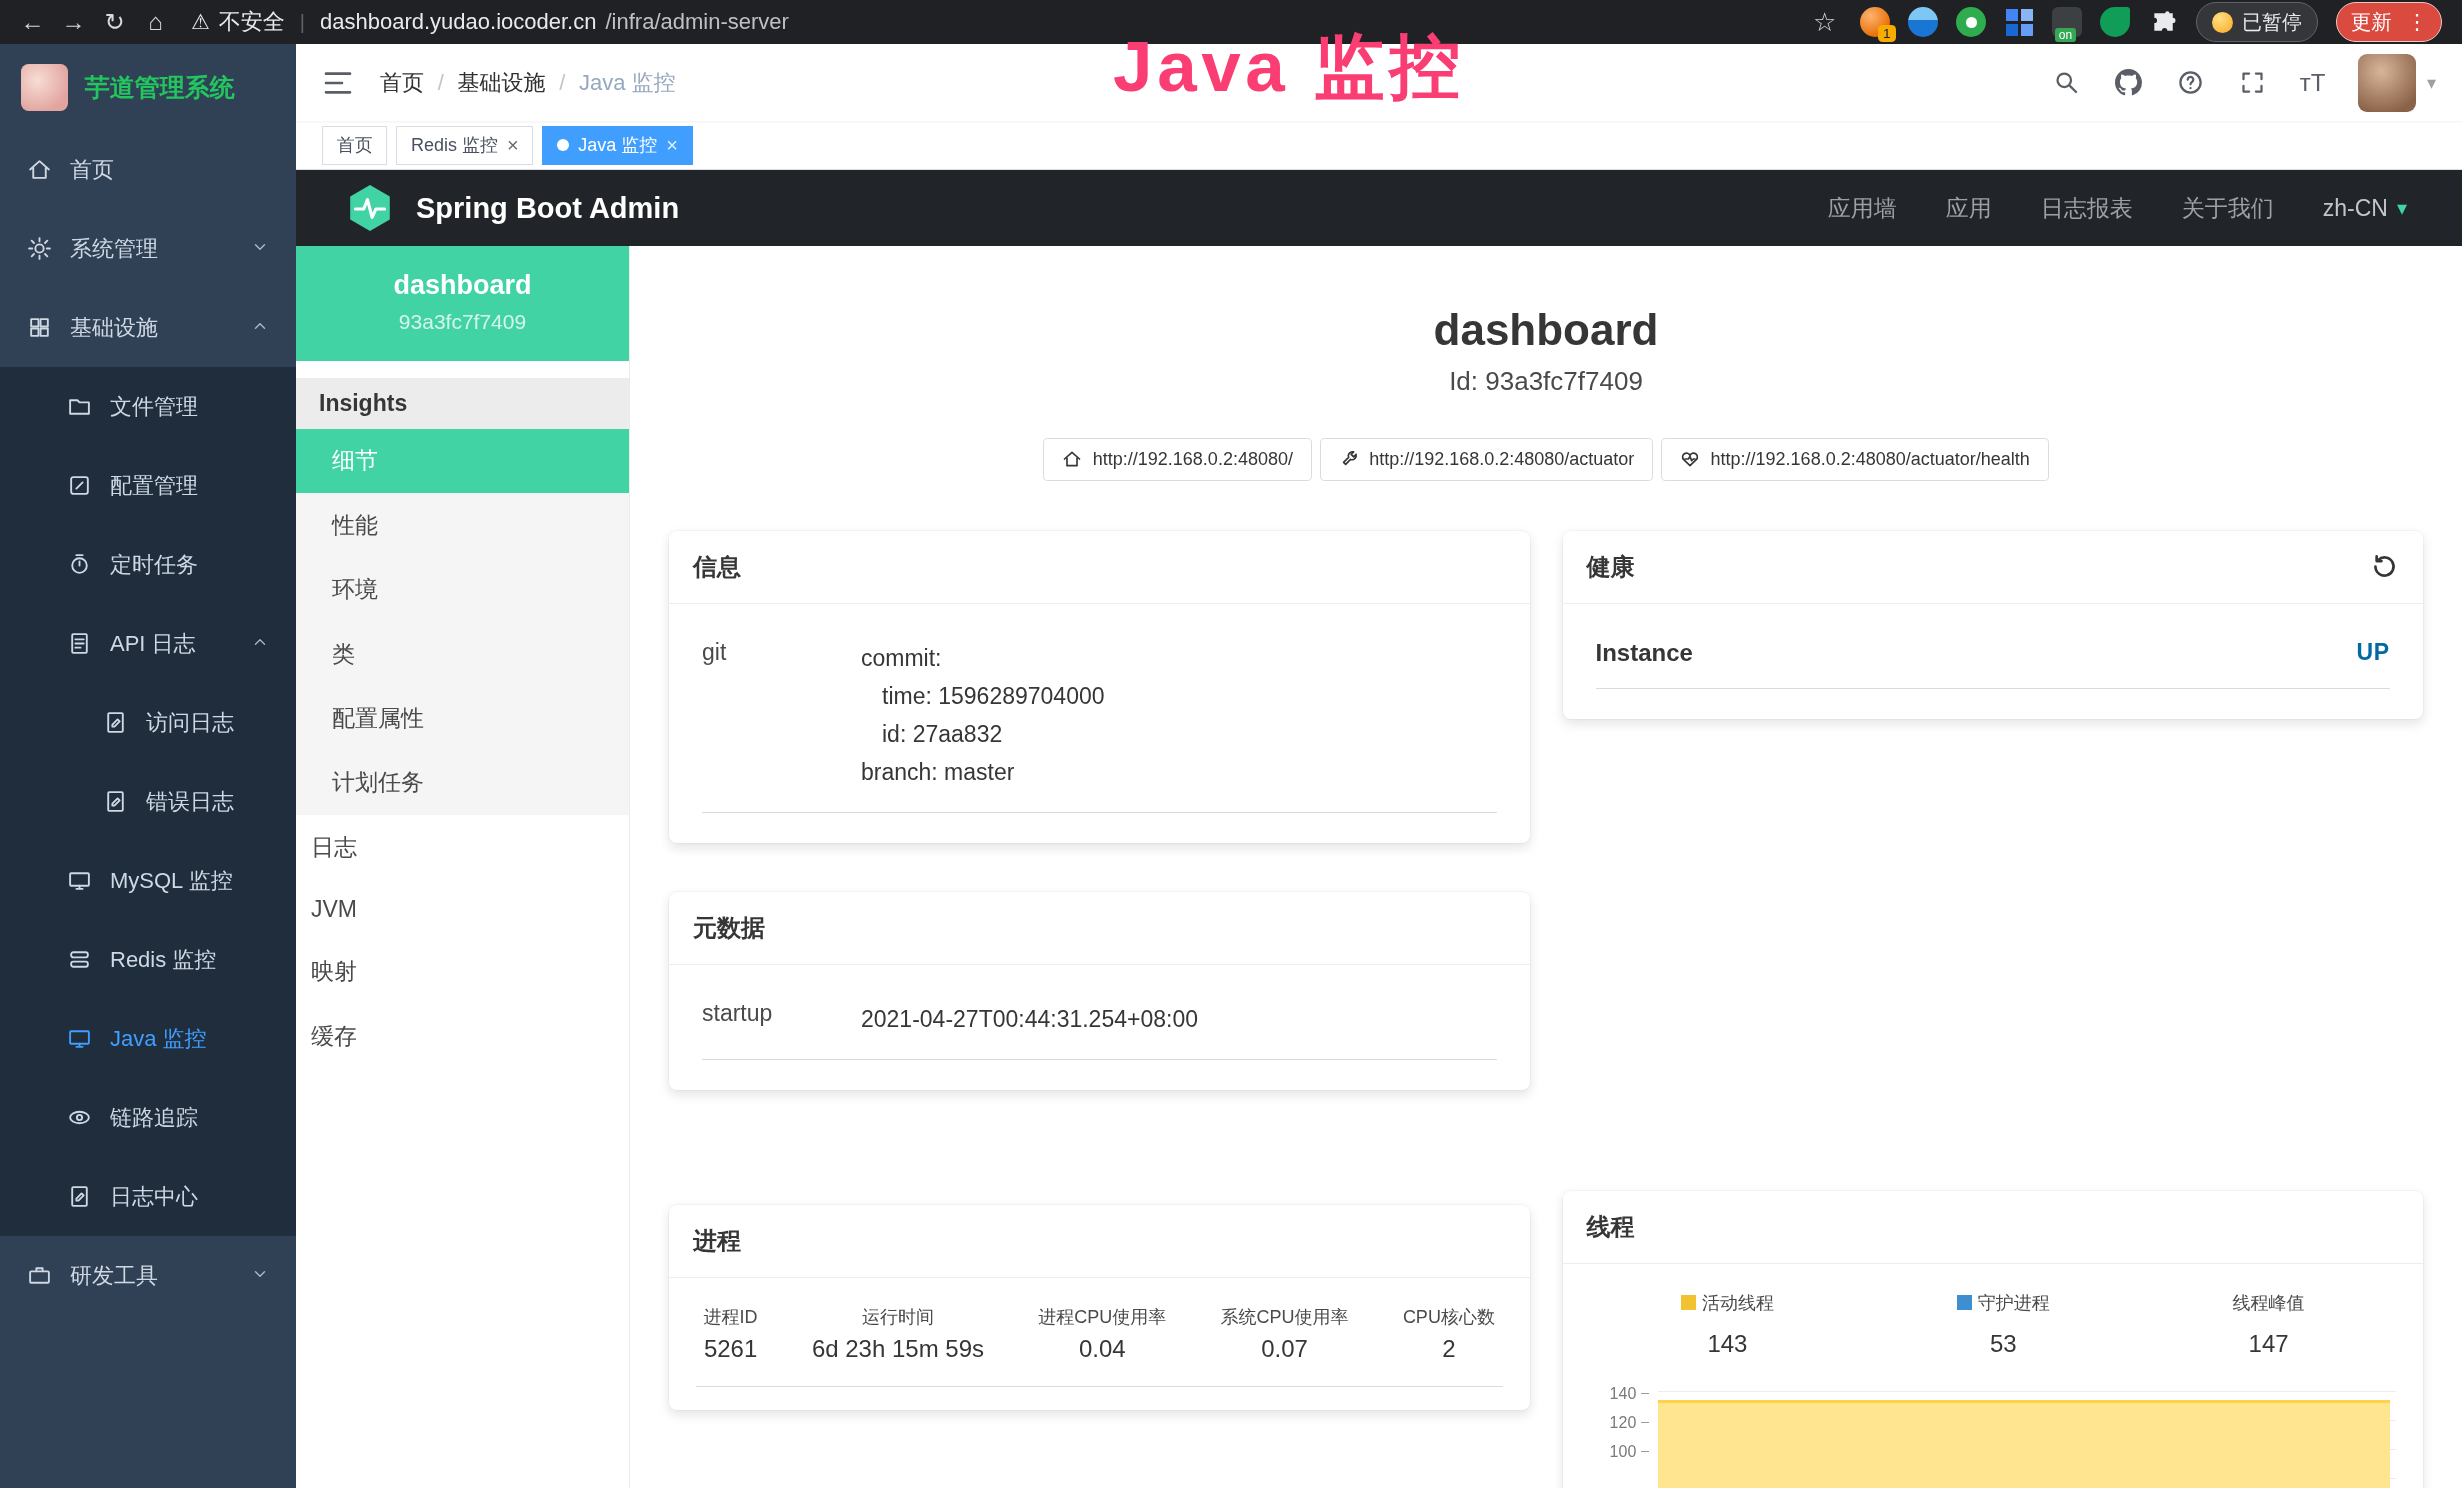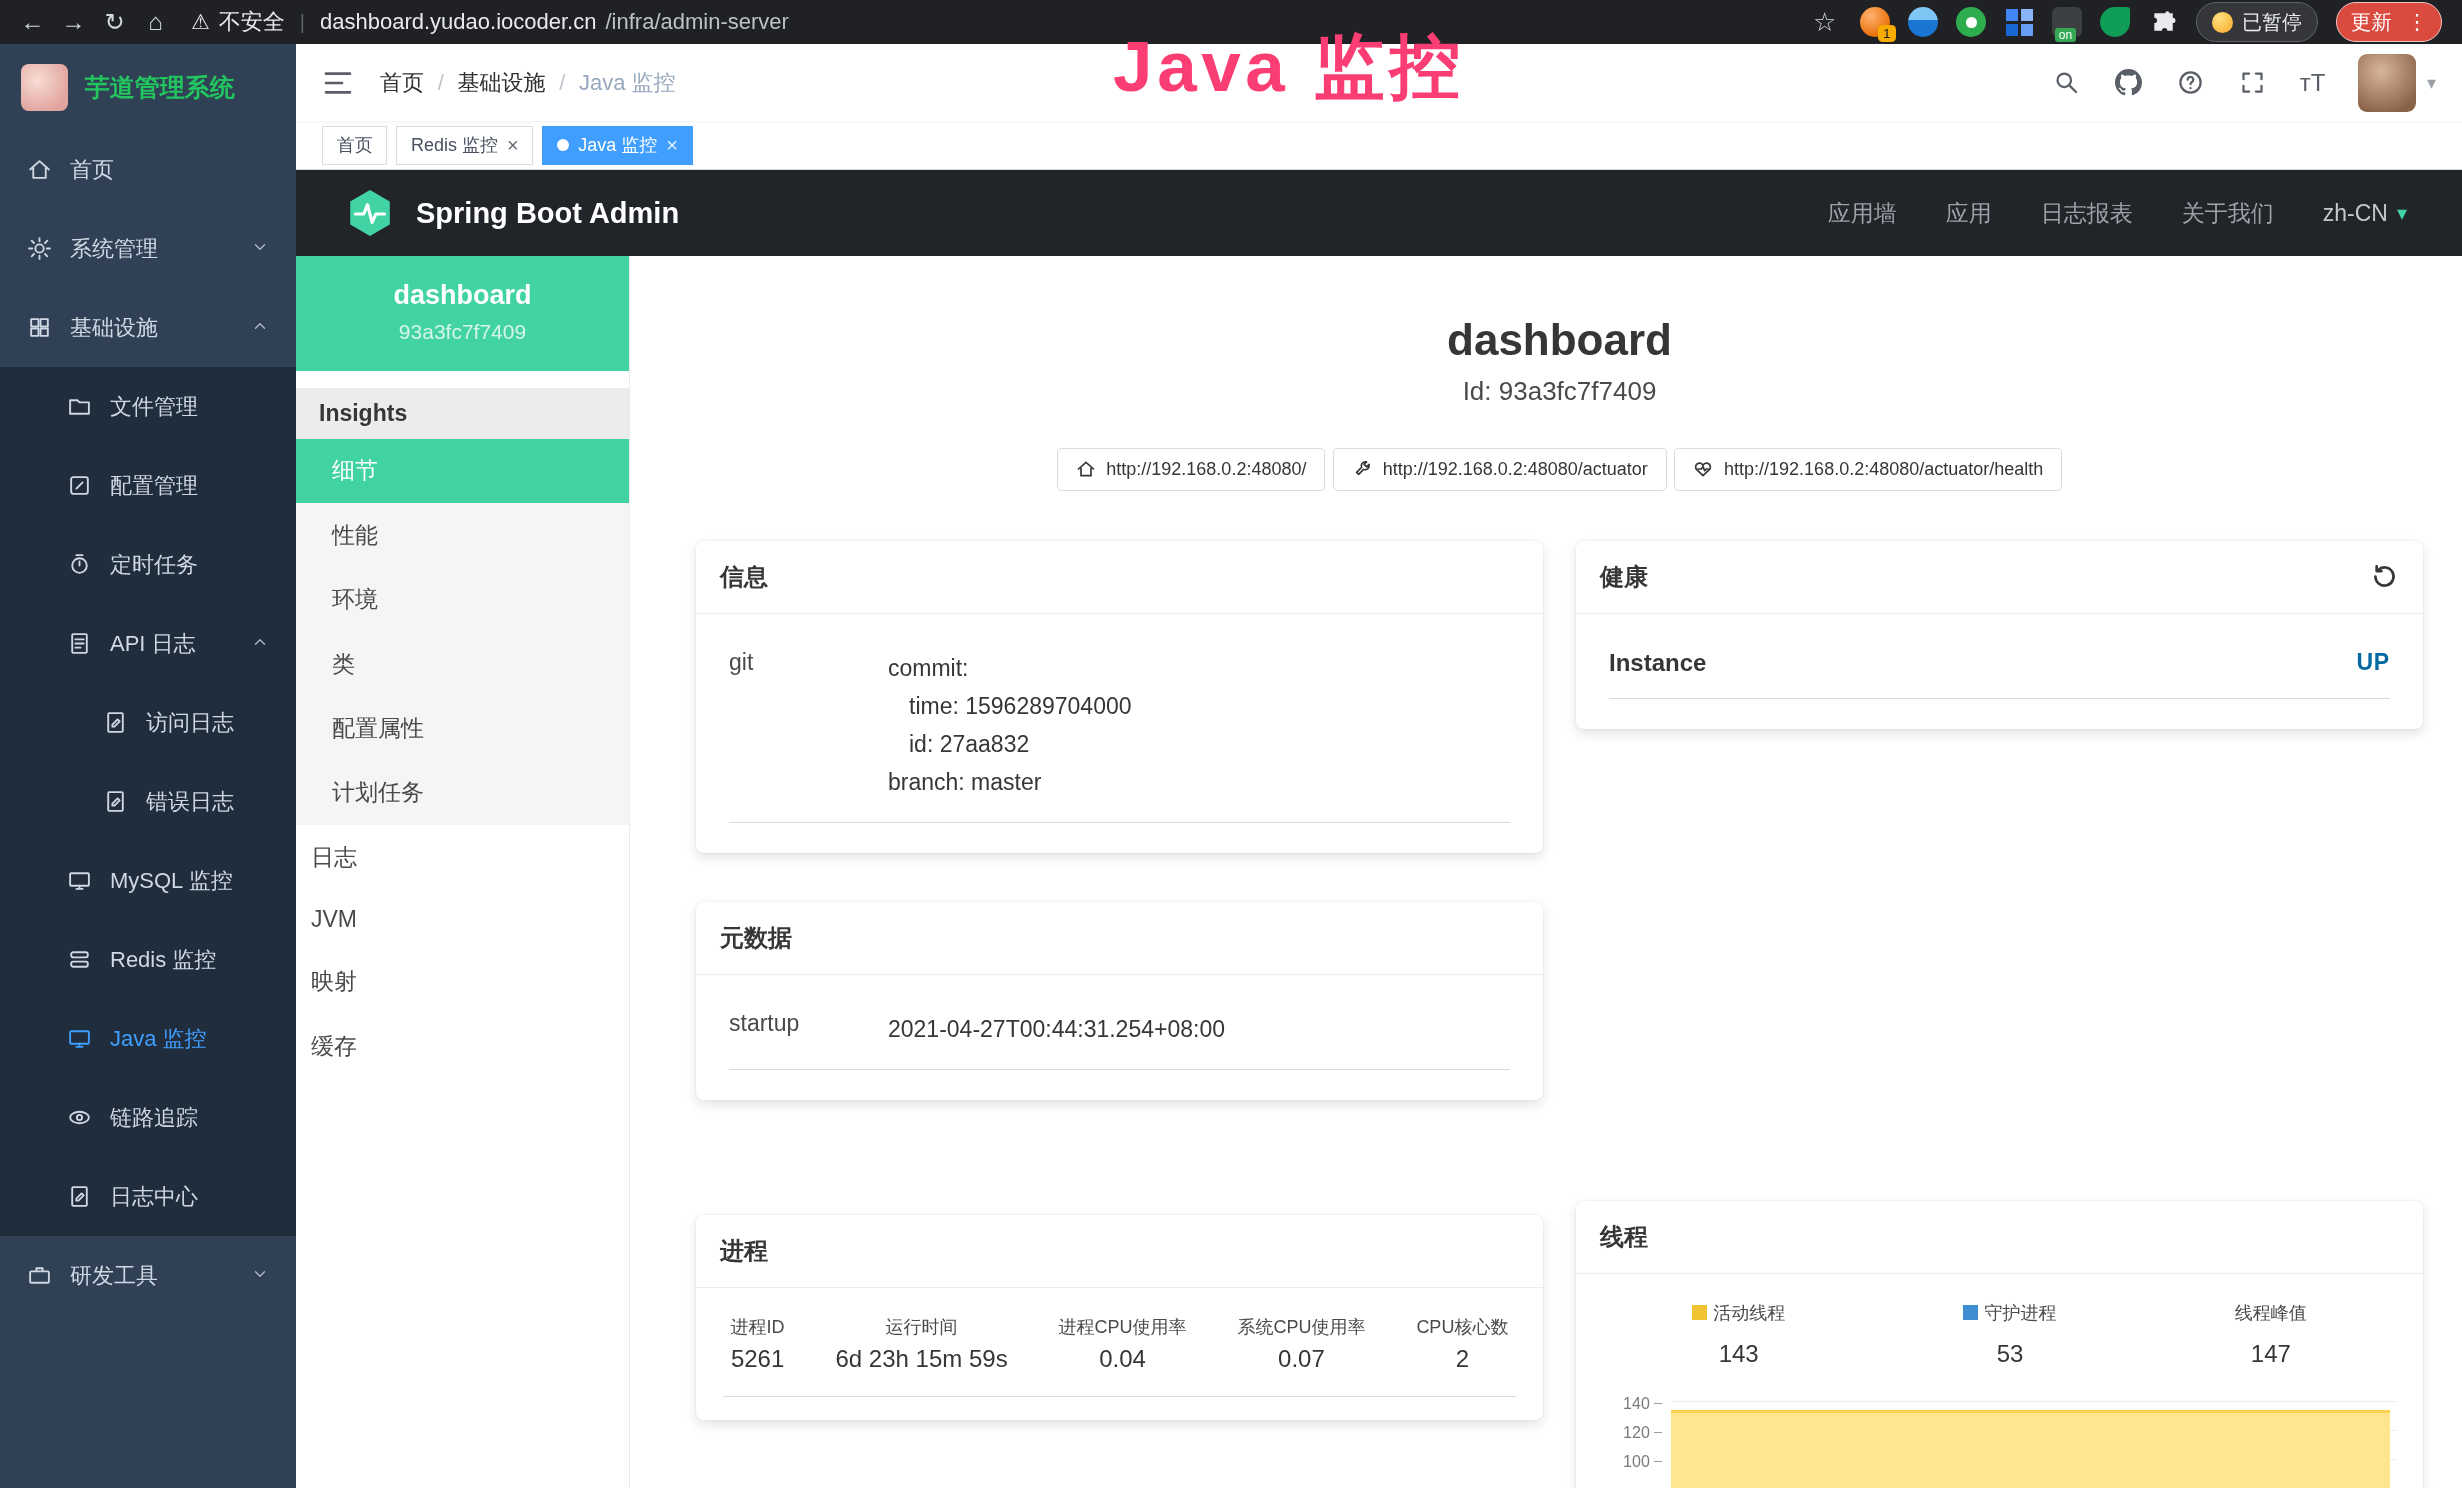--- a/index.html
+++ b/index.html
@@ -76,29 +76,29 @@
 
   
   .tagsbar{height:49px;background:#fff;border-bottom:0.8px solid #d8dce5;display:flex;align-items:center;padding:0 26px;gap:9px;flex:none;}
   .tag{height:39px;display:flex;align-items:center;gap:9px;padding:0 13.7px;border:0.8px solid #d8dce5;background:#fff;font-size:18px;color:#495060;cursor:pointer;white-space:nowrap;}
   .tag-active{background:#409eff;border-color:#409eff;color:#fff;}
   .tdot{width:12px;height:12px;border-radius:50%;background:#fff;}
   .tclose{font-size:20px;line-height:1;opacity:.85;cursor:pointer;}
 
   
   .sba{flex:1;display:flex;flex-direction:column;min-height:0;}
-  .sba-header{height:86px;background:#212529;display:flex;align-items:center;padding:0 55px 0 49px;flex:none;}
+  .sba-header{height:76px;background:#212529;display:flex;align-items:center;padding:0 55px 0 49px;flex:none;}
   .sba-logo{width:50px;height:50px;}
   .sba-brand{font-size:29px;font-weight:bold;color:#fff;margin-left:21px;white-space:nowrap;}
   .sba-nav{margin-left:auto;display:flex;align-items:center;gap:49px;font-size:23px;color:#9ba1a6;}
   .sba-nav .navlink{cursor:pointer;white-space:nowrap;}
   .sba-locale{display:flex;align-items:center;gap:9px;color:#c2c7cc;cursor:pointer;}
   .locale-caret{color:#42d3a5;font-size:20px;}
 
-  .sba-body{flex:1;display:flex;min-height:0;gap:27px;}
+  .sba-body{flex:1;display:flex;min-height:0;}
   .sba-side{width:334px;flex:none;background:#fff;border-right:0.8px solid #ebebeb;}
   .inst{background:#42d3a5;color:#fff;text-align:center;padding:24px 7.6px 27px;}
   .inst-name{font-size:27px;font-weight:bold;}
   .inst-id{font-size:21px;color:rgba(255,255,255,.78);margin-top:9px;}
   .ins-header{margin-top:16.7px;background:#ececec;font-weight:bold;font-size:23px;color:#363636;padding:12px 0 12px 23px;cursor:pointer;}
   .ins-item{background:#f5f5f5;font-size:23px;color:#4a4a4a;padding:16.7px 0 16.7px 36px;cursor:pointer;}
   .ins-item.active{background:#42d3a5;color:#fff;}
   .root-item{background:#fff;font-size:23px;color:#4a4a4a;padding:16.7px 0 16.7px 15px;cursor:pointer;}
 
   .sba-content{flex:1;background:#fff;padding-top:59px;overflow:hidden;min-width:0;}

